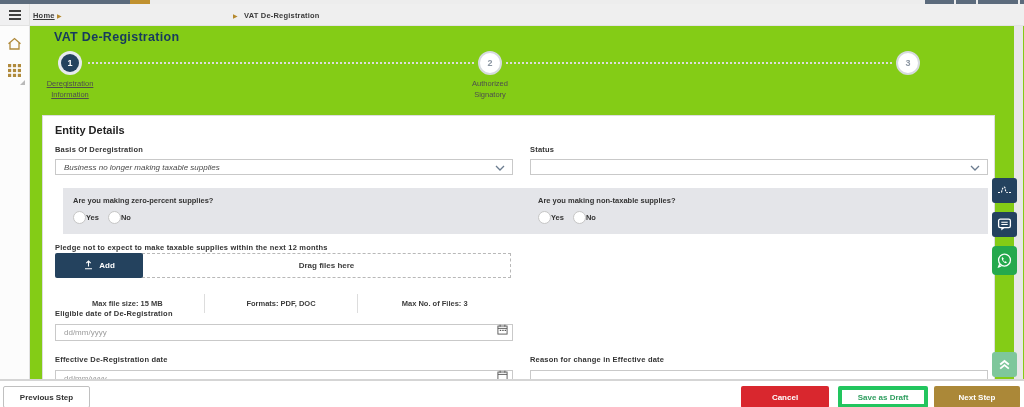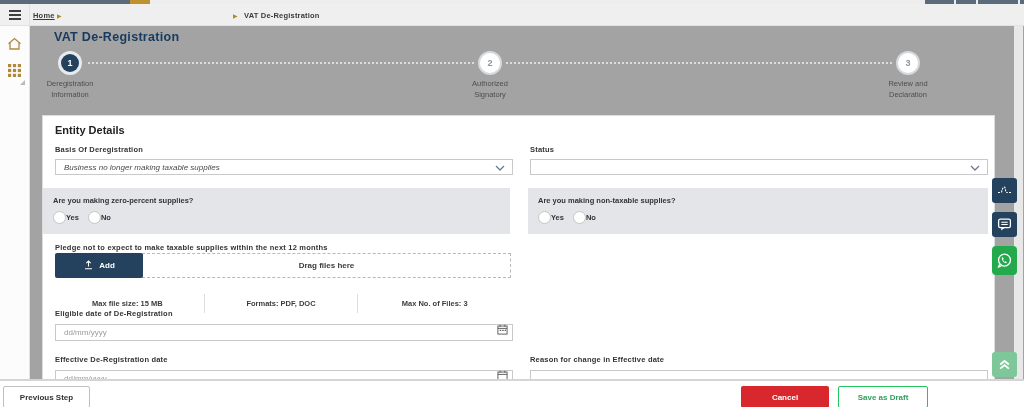--- a/index.html
+++ b/index.html
@@ -1,17 +1,17 @@
 <!DOCTYPE html>
 <html style="--navy: #24425e; --gold_btn: #ab8838; --red: #d9272e; --green: #2f9e5f; --wa_green: #25a94d; --scroll_green: #7ec79b; --accent_gold: #b5892e; --title_navy: #173a5e;"><head>
 <meta charset="utf-8">
 <style>
   html,body{margin:0;padding:0;background:#fff;}
   *{box-sizing:border-box;font-family:"Liberation Sans", sans-serif;}
-  #screen{position:relative;width:1024px;height:407px;background:#a3a3a3;overflow:hidden;}
+  #screen{position:relative;width:1024px;height:407px;background:#84cc16;overflow:hidden;}
   .abs{position:absolute;}
 
   
   .strip{position:absolute;top:0;height:4px;}
   #strip-base{left:0;width:1024px;background:#ededed;}
   #strip-a{left:0;width:130px;background:#5c6b7c;}
   #strip-b{left:130px;width:20px;background:#c0912f;}
   #strip-c{left:925px;width:29px;background:#5c6b7c;}
   #strip-d{left:956px;width:20px;background:#5c6b7c;}
   #strip-e{left:978px;width:40px;background:#5c6b7c;}
@@ -48,38 +48,38 @@
   .step-active .step-inner{width:18px;height:18px;border-radius:50%;background:var(--navy,#24425e);color:#fff;font-size:9px;font-weight:bold;display:flex;align-items:center;justify-content:center;}
   .step-idle{background:#fff;border:2px solid #d6dade;}
   .step-idle .step-inner{color:#8a95a1;font-size:9px;font-weight:bold;}
   #step1{left:58px;}
   #step2{left:478px;}
   #step3{left:896px;}
   .dotline{position:absolute;top:62px;height:0;border-top:2px dotted #dcdcdc;}
   #dotline1{left:88px;width:386px;}
   #dotline2{left:506px;width:386px;}
   .step-label{position:absolute;top:79px;width:90px;text-align:center;font-size:7.5px;color:#4e4e4e;line-height:1.45;}
-  #steplabel1{left:25px;}
+  #steplabel1{left:25px;text-decoration:underline;}
   #steplabel2{left:445px;}
   #steplabel3{left:863px;}
 
   
   #card{left:42px;top:115px;width:953px;height:292px;background:#fff;border:1px solid #ddd;}
   #card-title{left:12px;top:8px;font-size:11px;font-weight:bold;color:#222;}
   .fld-label{position:absolute;font-size:7.5px;font-weight:bold;color:#333;letter-spacing:.2px;}
   #basis-label{left:12px;top:29px;}
   #status-label{left:487px;top:29px;}
   .sel{position:absolute;height:16px;background:#fff;border:1px solid #c9c9c9;cursor:pointer;}
   #basis-select{left:12px;top:43px;width:458px;}
   #status-select{left:487px;top:43px;width:458px;}
   .sel-text{position:absolute;left:8px;top:0;font-size:8px;color:#4a4a4a;line-height:15px;font-style:italic;}
   .sel-chevron{position:absolute;right:7px;top:5px;width:10px;height:6px;}
 
   .q-panel{position:absolute;top:72px;height:46px;background:#e4e5e9;}
-  #panel-zero{left:0;width:467px;}
+  #panel-zero{left:20px;width:467px;}
   #panel-nontax{left:485px;width:460px;}
   .q-text{position:absolute;left:10px;top:8px;font-size:7.5px;font-weight:bold;color:#333;}
   .radio-row{position:absolute;left:10px;top:23px;display:flex;align-items:center;}
   .radio-circle{width:13px;height:13px;border-radius:50%;background:#fff;border:1.5px solid #c6c6c6;cursor:pointer;}
   .radio-label{font-size:7.5px;font-weight:bold;color:#333;margin-right:9px;}
 
   #pledge-label{left:12px;top:127px;}
   #add-btn{left:12px;top:137px;width:88px;height:25px;background:var(--navy,#24425e);color:#fff;border-radius:2px;display:flex;align-items:center;justify-content:center;gap:5px;font-size:8px;font-weight:bold;cursor:pointer;}
   #drag-area{left:99px;top:137px;width:369px;height:25px;border:1px dashed #b8b8b8;display:flex;align-items:center;justify-content:center;font-size:8px;font-weight:bold;color:#3c3c3c;}
   #info-row{left:8px;top:178px;width:460px;height:19px;display:flex;}
@@ -102,21 +102,21 @@
   #float-sign{top:178px;background:var(--navy,#24425e);}
   #float-chat{top:212px;background:var(--navy,#24425e);}
   #float-wa{top:246px;height:29px;background:var(--wa_green,#25a94d);border-radius:4px;}
   #float-top{top:352px;background:var(--scroll_green,#7ec79b);}
 
   
   #footer{left:0;top:379px;width:1024px;height:28px;background:#fff;border-top:2px solid #d5d5d5;z-index:5;}
   .fbtn{position:absolute;top:5px;height:22px;border-radius:2px;font-size:8px;font-weight:bold;display:flex;align-items:center;justify-content:center;cursor:pointer;}
   #btn-prev{left:3px;width:87px;background:#fff;border:1px solid #c0c0c0;color:#333;}
   #btn-cancel{left:741px;width:88px;background:var(--red,#d9272e);color:#fff;}
-  #btn-save{left:838px;width:90px;background:#fff;border:1px solid #22c55e;color:var(--green,#2f9e5f);}
+  #btn-save{left:838px;width:90px;background:#fff;border:4px solid #22c55e;color:var(--green,#2f9e5f);}
   #btn-next{left:934px;width:86px;background:var(--gold_btn,#ab8838);color:#fff;}
 </style>
 </head>
 <body>
 
 <div id="screen">
 
   <div id="strip-base" class="strip"></div>
   <div id="strip-a" class="strip"></div>
   <div id="strip-b" class="strip"></div>
@@ -179,24 +179,20 @@
     <div class="step-inner">3</div>
   </div>
   <div id="steplabel1" class="step-label">
     <div>Deregistration</div>
       <div>Information</div>
   </div>
   <div id="steplabel2" class="step-label">
     <div>Authorized</div>
       <div>Signatory</div>
   </div>
-  <div id="steplabel3" class="step-label">
-    <div>Review and</div>
-      <div>Declaration</div>
-  </div>
 
   <div id="card" class="abs">
     <div id="card-title" class="abs">Entity Details</div>
 
     <div id="basis-label" class="fld-label">Basis Of Deregistration</div>
     <div id="basis-select" class="sel">
       <span class="sel-text">Business no longer making taxable supplies</span>
       <svg class="sel-chevron" viewBox="0 0 10 6">
         <path d="M1 1 L5 5 L9 1" fill="none" stroke="#6b7c8f" stroke-width="1.3"></path>
       </svg>
@@ -300,15 +296,16 @@
   <div id="float-top" class="float-btn">
     <svg width="13" height="11" viewBox="0 0 12 10">
       <path d="M2 5 L6 1.8 L10 5 M2 8.8 L6 5.6 L10 8.8" fill="none" stroke="#fff" stroke-width="1.7"></path>
     </svg>
   </div>
 
   <div id="footer" class="abs">
     <div id="btn-cancel" class="fbtn">Cancel</div>
     <div id="btn-prev" class="fbtn">Previous Step</div>
     <div id="btn-save" class="fbtn">Save as Draft</div>
+    <div id="btn-next" class="fbtn">Next Step</div>
   </div>
 
 </div>
 
 </body></html>

